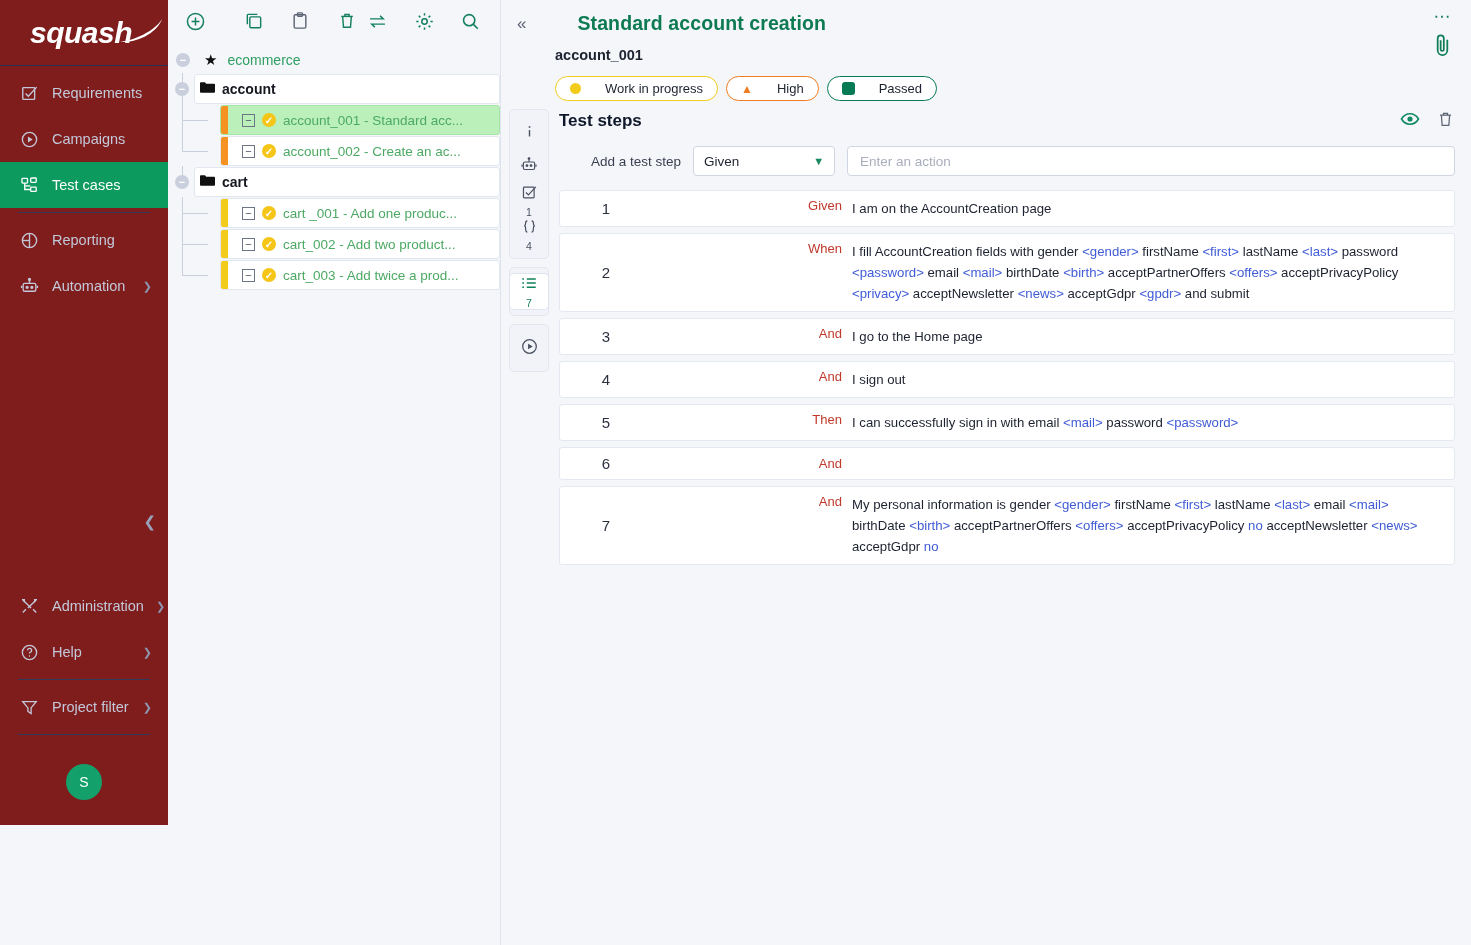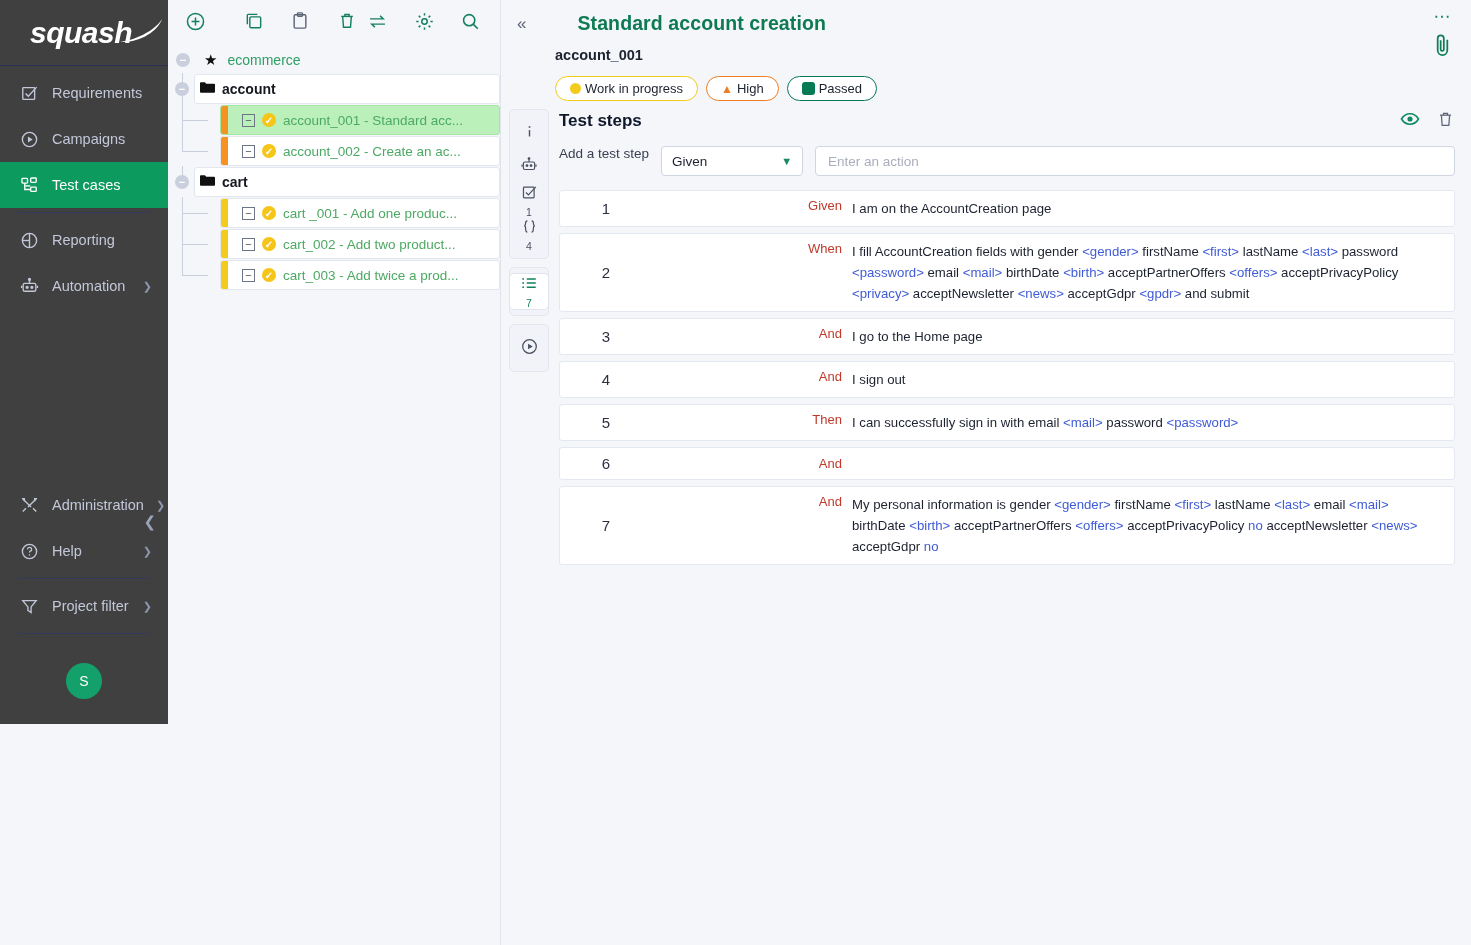--- a/index.html
+++ b/index.html
@@ -6,22 +6,22 @@
   html, body {
     width: 1471px; height: 945px;
     font-family: "Liberation Sans", sans-serif;
     background: #f4f6fa;
     overflow: hidden;
   }
   body { display: flex; }
 
   
   .leftnav {
-    width: 168px; height: 724px; flex: 0 0 168px;
-    background: #404040; color: #c7cbdb;
+    width: 168px; height: 825px; flex: 0 0 168px;
+    background: #7f1d1d; color: #c7cbdb;
     display: flex; flex-direction: column;
     position: relative;
   }
   .brand {
     height: 66px; display: flex; align-items: center; justify-content: center;
     border-bottom: 1px solid #2b3155;
   }
   .brand-logo {
     font-family: "Liberation Sans", sans-serif;
     font-style: italic; font-weight: 700; font-size: 30px;
@@ -126,21 +126,21 @@
   
   .main { flex: 1 1 auto; height: 945px; background: #f4f6fa; position: relative; display: flex; flex-direction: column; }
   .main-head { padding: 12px 16px 0 16px; position: relative; }
   .head-row1 { display: flex; align-items: flex-start; gap: 14px; }
   .collapse-main { color: #5c6275; font-size: 17px; cursor: pointer; line-height: 1; padding-top: 3px; }
   .tc-title { font-size: 19.5px; font-weight: 700; color: #0d7a52; letter-spacing: .1px; margin-left: 37px; }
   .tc-ref { font-size: 14.5px; font-weight: 700; color: #1d2230; margin: 12px 0 0 38px; }
   .badges { display: flex; gap: 8px; margin: 13px 0 0 38px; }
   .badge {
     height: 25px; border-radius: 13px; background: #fff;
-    display: inline-flex; align-items: center; gap: 4px;
+    display: inline-flex; align-items: center; gap: 24px;
     padding: 8px 14px; font-size: 13px; color: #1d2230; border: 1.5px solid #ccc;
   }
   .badge .bdot { width: 11px; height: 11px; border-radius: 50%; }
   .head-icons { position: absolute; right: 18px; top: 12px; display: flex; flex-direction: column; align-items: center; gap: 10px; }
   .dots { color: #12805a; font-size: 17px; letter-spacing: 1px; line-height: 10px; cursor: pointer; }
 
   
   .body-area { flex: 1 1 auto; display: flex; padding: 8px 0 0 0; }
   .vrail { width: 48px; flex: 0 0 48px; padding-left: 8px; display: flex; flex-direction: column; gap: 8px; }
   .vgroup {
@@ -156,21 +156,21 @@
   .vtab.active { background: #fff; color: #10815a; box-shadow: 0 0 0 1px #dfe4ee; }
   .vtab .vbadge { font-size: 10.5px; color: #4b5161; }
   .vtab.active .vbadge { color: #10815a; }
   .vsingle { background: #f1f3f8; border: 1px solid #e2e6ef; border-radius: 5px; padding: 6px 0; display:flex; justify-content:center; }
 
   
   .content { flex: 1 1 auto; padding: 0 16px 0 10px; }
   .steps-head { display: flex; align-items: center; }
   .steps-title { font-size: 17px; font-weight: 700; color: #0f172a; }
   .steps-head-icons { margin-left: auto; display: flex; gap: 16px; align-items: center; }
-  .addrow { display: flex; align-items: flex-start; gap: 12px; margin-top: 13px; }
+  .addrow { display: flex; align-items: center; gap: 12px; margin-top: 13px; margin-left: 32px; }
   .addlabel { font-size: 13.5px; color: #3a4050; }
   .kw-select {
     width: 142px; height: 30px; background: #fff; border: 1px solid #cfd5e1;
     border-radius: 4px; display: flex; align-items: center;
     padding: 0 10px; font-size: 13.5px; color: #1d2230; cursor: pointer;
   }
   .kw-select .chev { margin-left: auto; color: #1b8a60; font-size: 11px; }
   .action-input {
     flex: 1 1 auto; height: 30px; background: #fff; border: 1px solid #cfd5e1;
     border-radius: 4px; padding: 0 12px; font-size: 13.5px; color: #1d2230;

